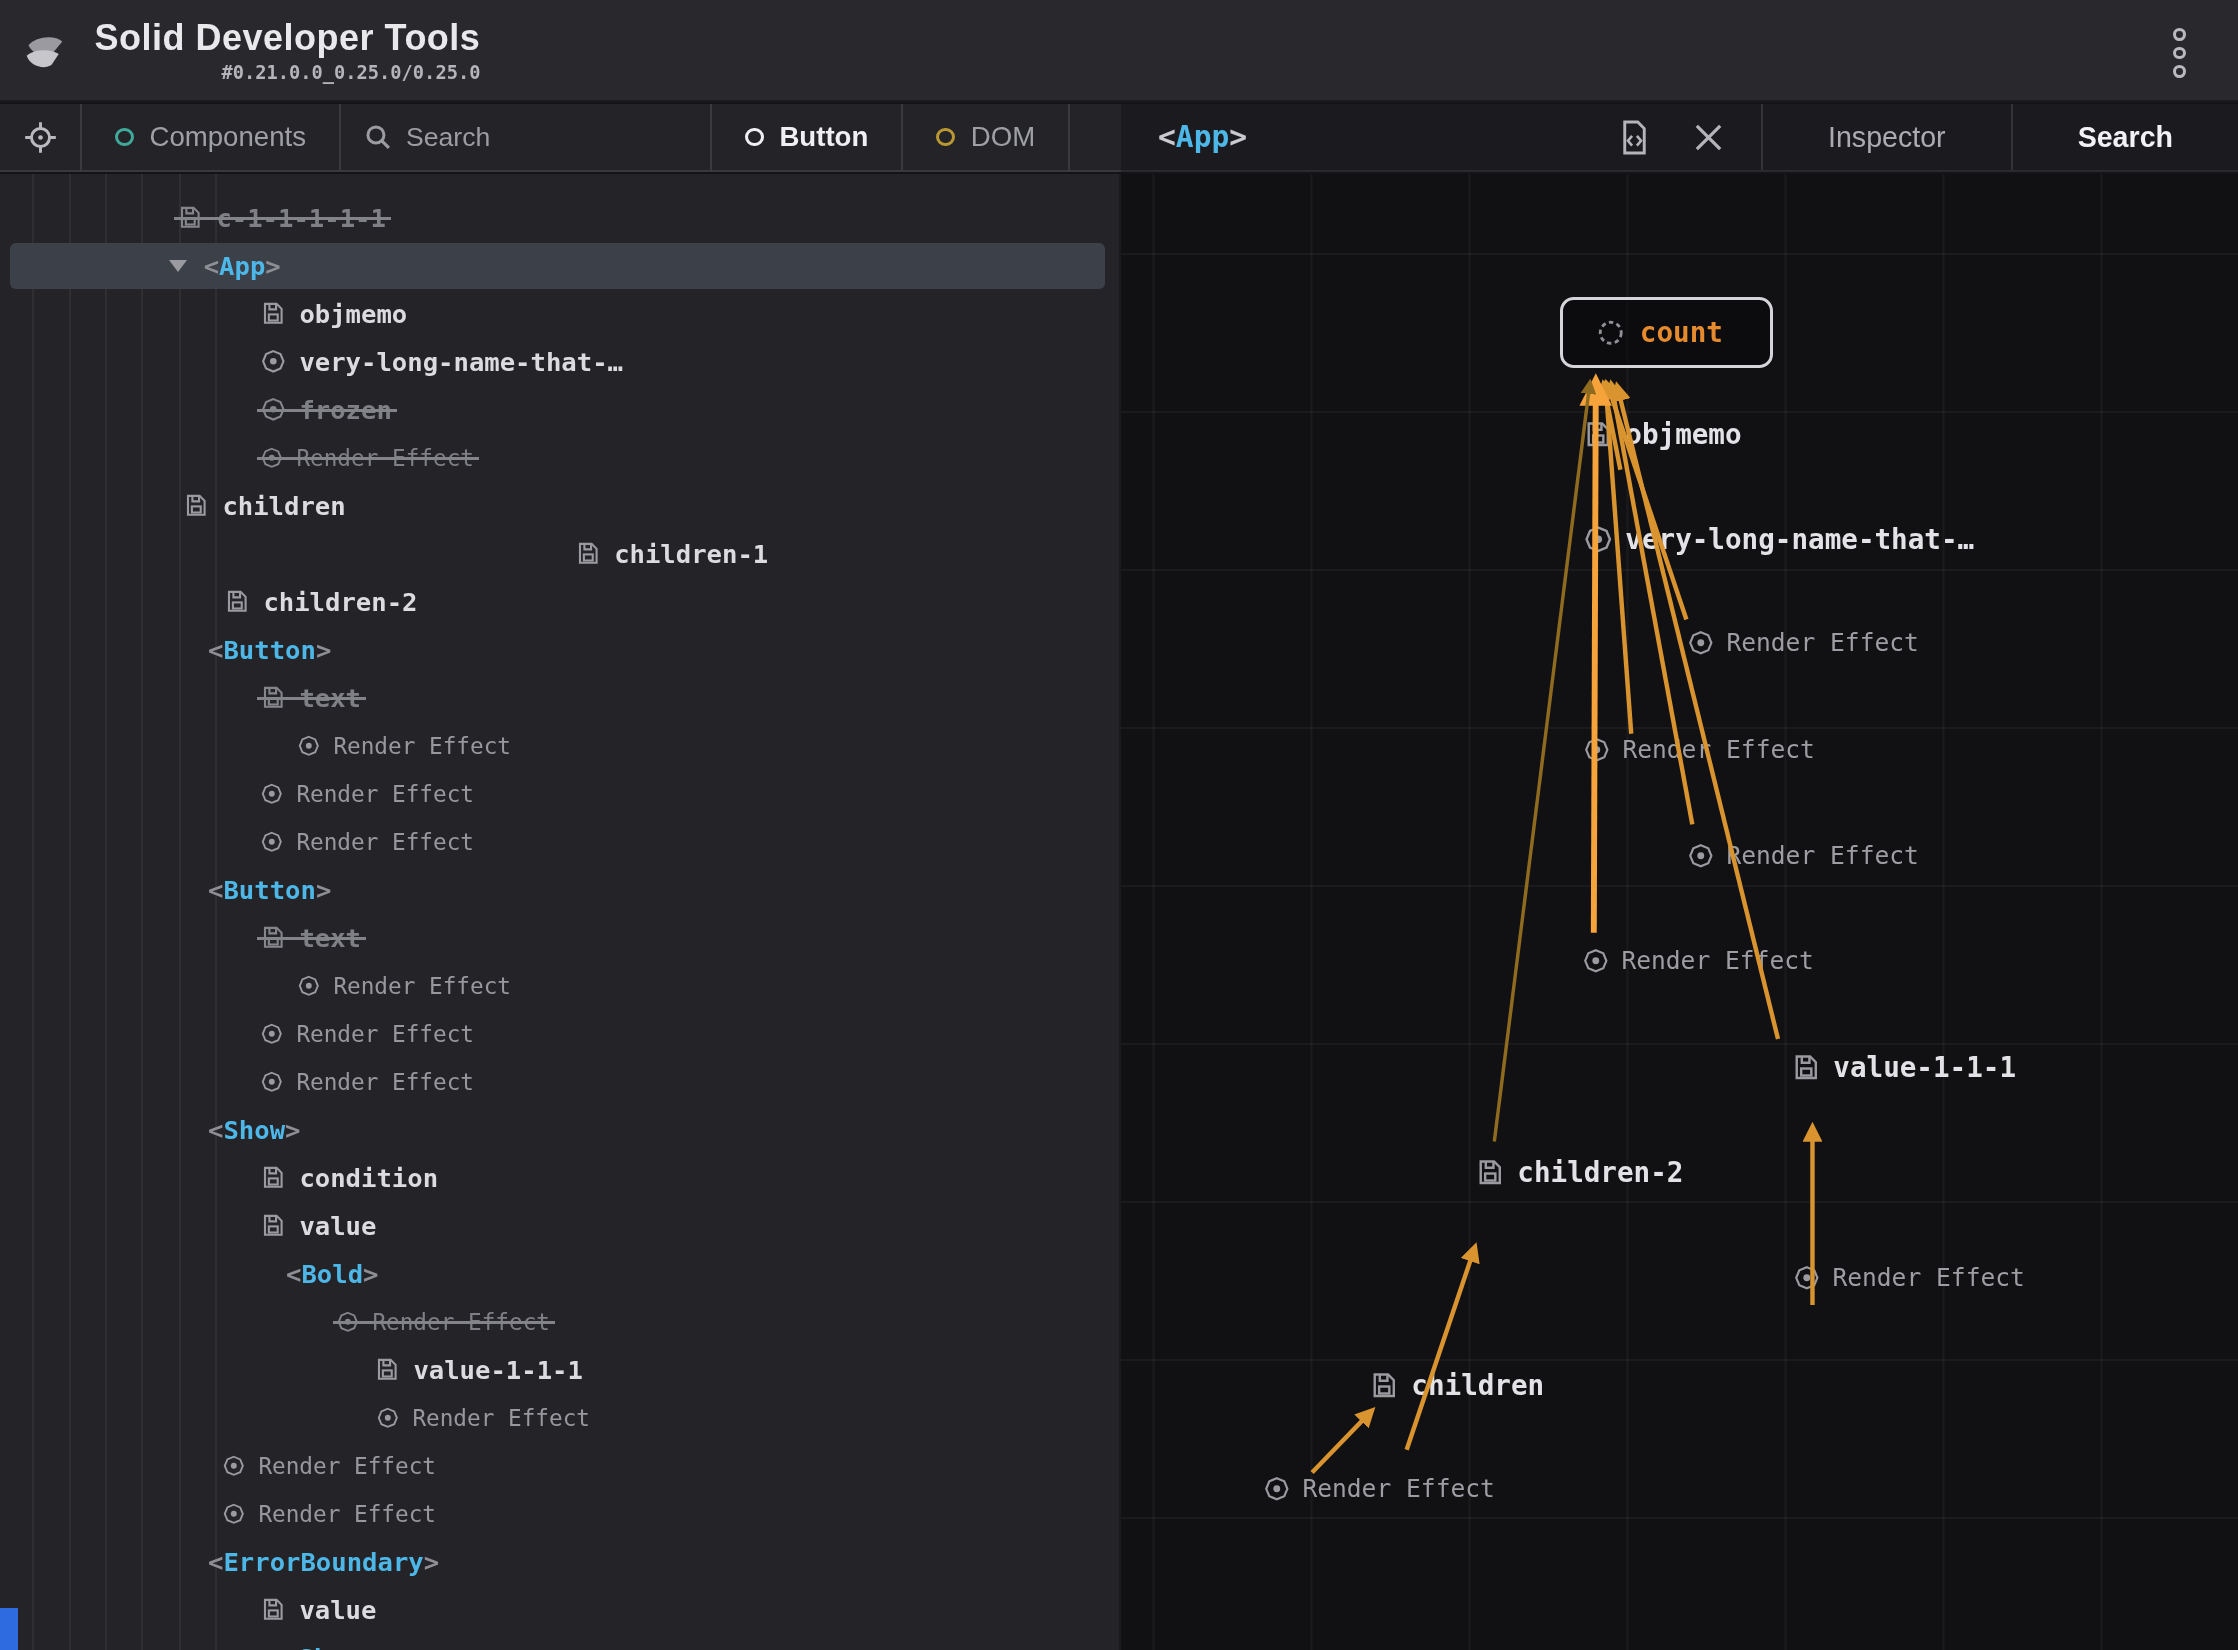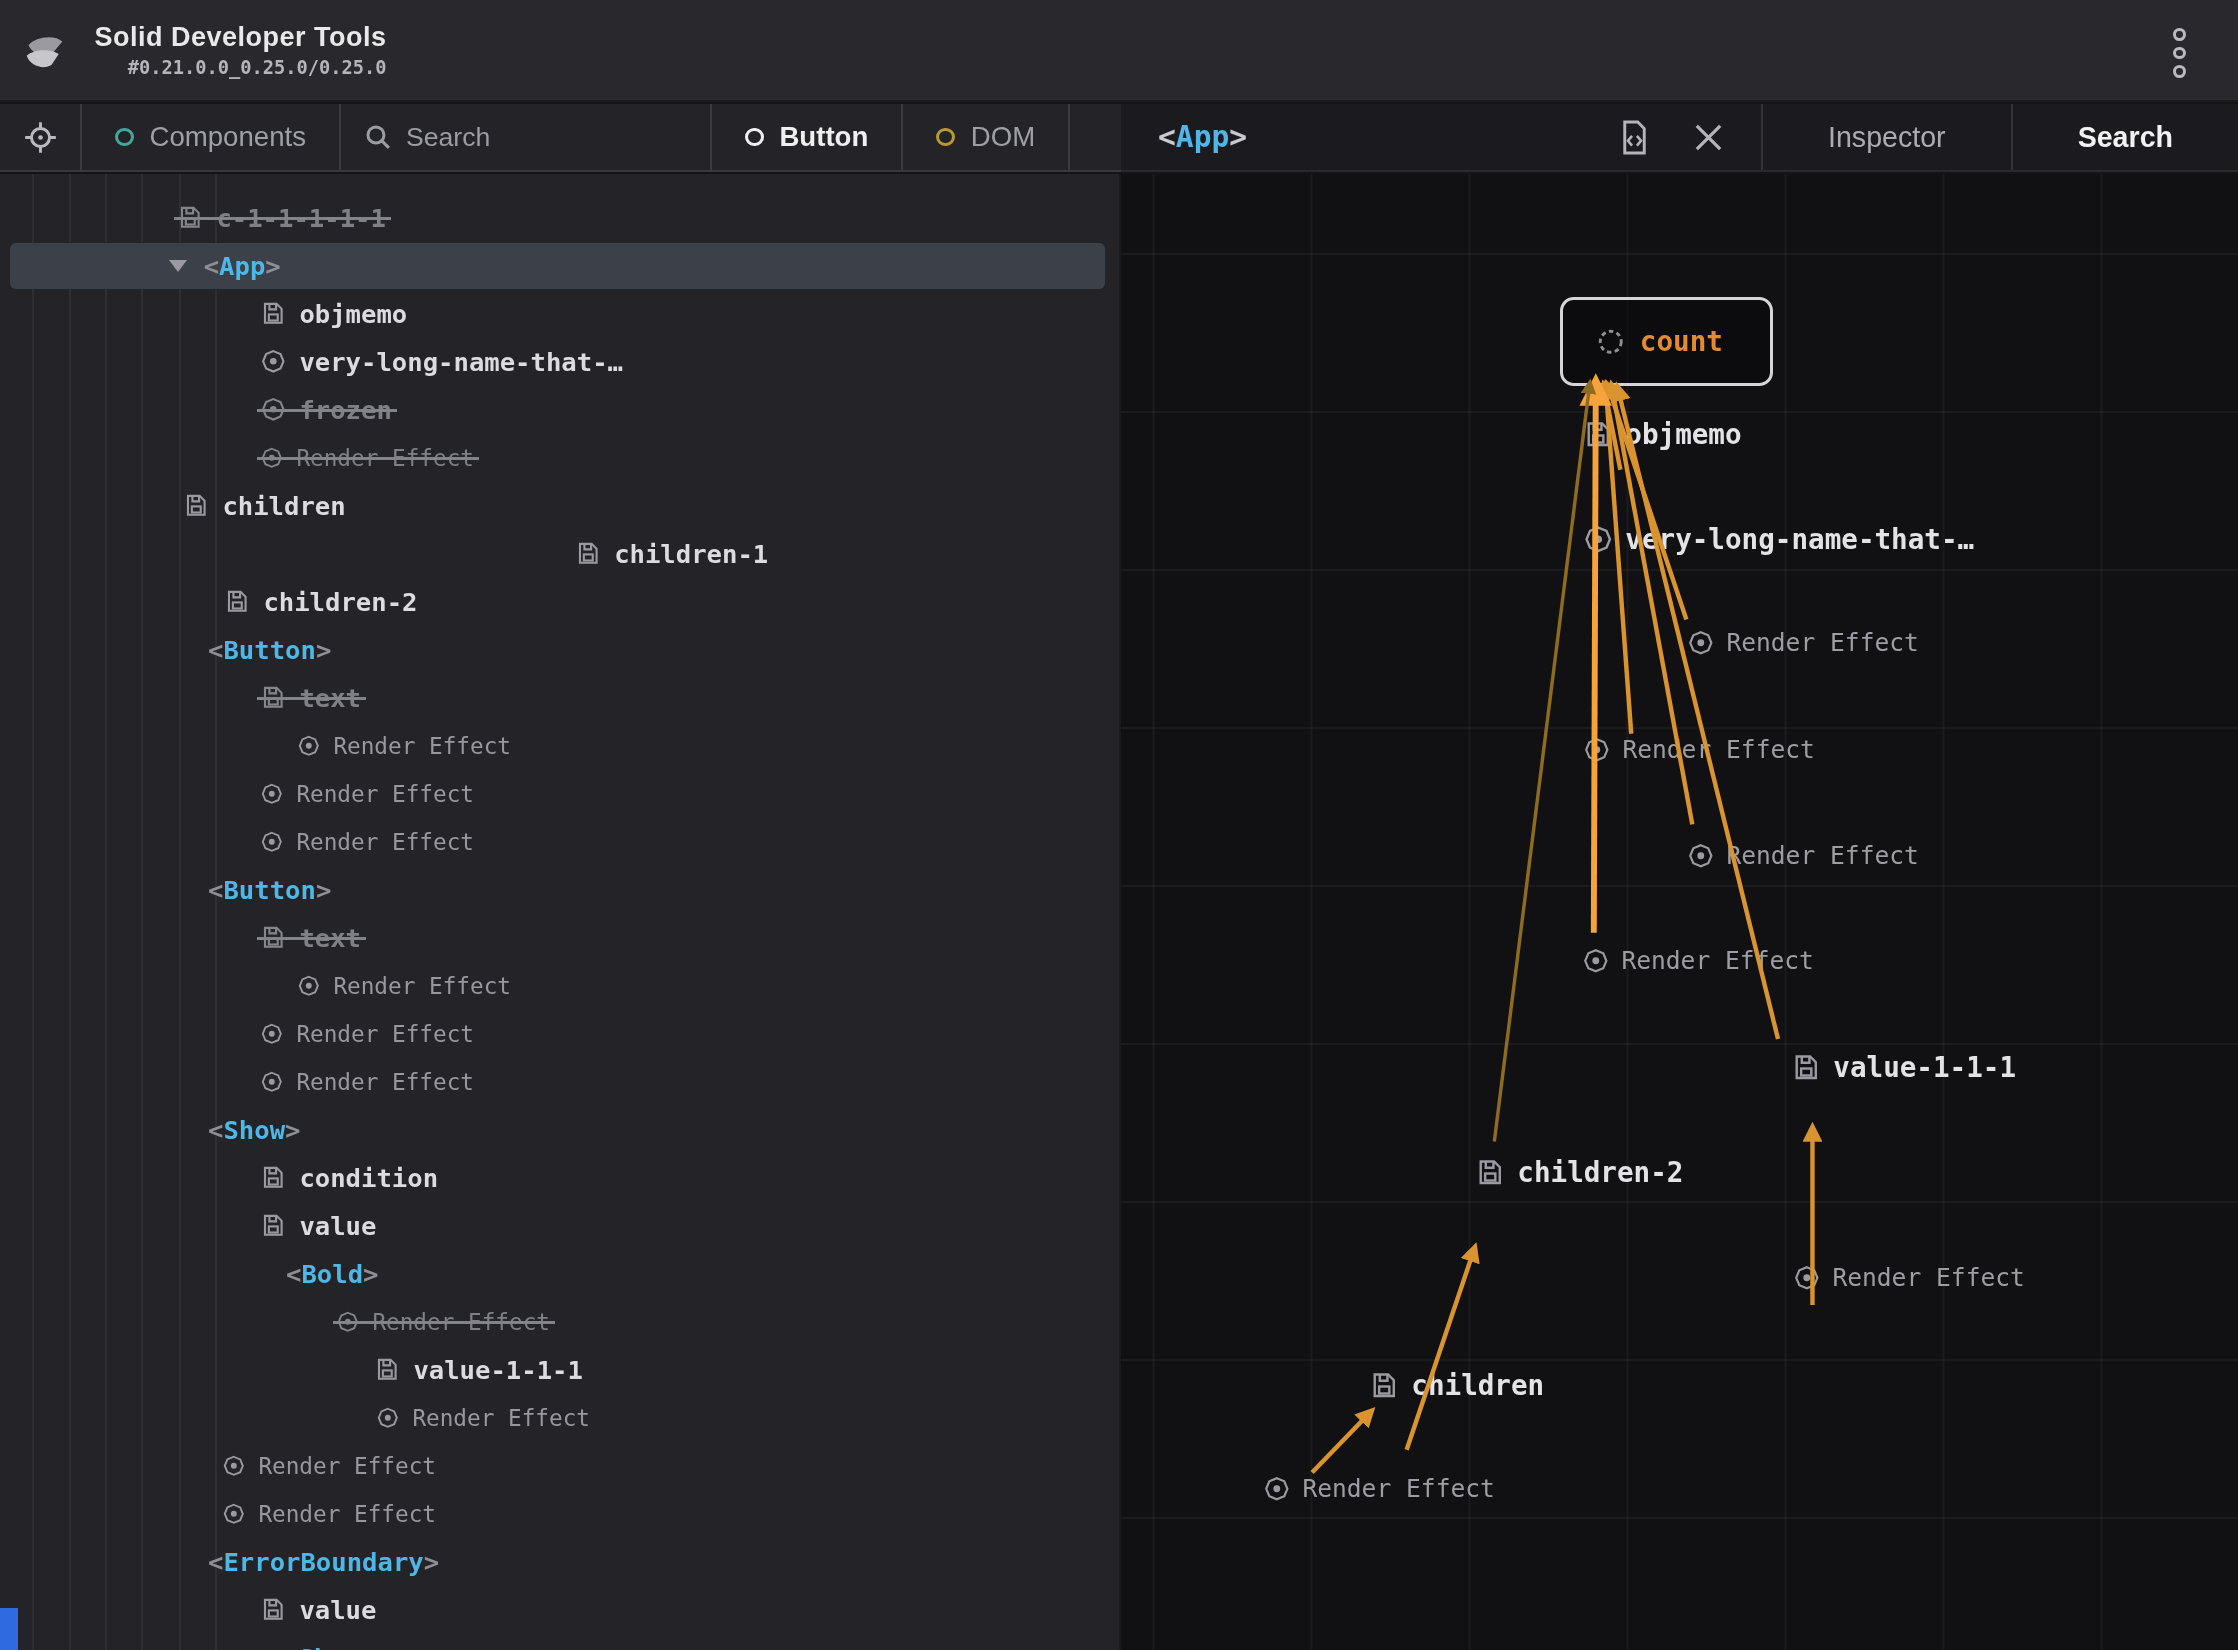--- a/index.html
+++ b/index.html
@@ -4,21 +4,21 @@
 <style>
   * { margin:0; padding:0; box-sizing:border-box; }
   html,body { width:2238px; height:1651px; overflow:hidden; background:#141416;
     font-family:"Liberation Sans", sans-serif; }
 
   
   #app-header { position:absolute; left:0; top:0; width:2238px; height:102px;
     background:#29292d; border-bottom:2px solid #1b1b1d; display:flex; align-items:center; }
   #logo { width:57px; height:57px; margin:0 21.7px 0 15.8px; flex:0 0 auto; }
   #title-block { display:flex; flex-direction:column; gap:3.9px; }
-  #app-title { color:#e9e9ec; font-size:27px; font-weight:bold; letter-spacing:0.5px; }
+  #app-title { color:#e9e9ec; font-size:36px; font-weight:bold; letter-spacing:0.5px; }
   #app-version { color:#b4b4ba; font-size:18.7px; font-family:"DejaVu Sans Mono", monospace; font-weight:bold;text-align:right; }
   #kebab { position:absolute; right:45px; top:25.6px; width:27.6px; height:55px; display:flex;
     flex-direction:column; align-items:center; justify-content:center; gap:5.9px; cursor:pointer; }
   #kebab span { width:12.8px; height:12.8px; border:3px solid #b9b9bf; border-radius:50%; }
 
   
   #toolbar { position:absolute; left:0; top:104px; width:2238px; height:68px;
     background:#242428; border-bottom:2px solid #39393d; display:flex; }
   .tb-cell { height:100%; display:flex; align-items:center; border-right:2px solid #3a3a3f; }
   #locator-btn { width:82px; justify-content:center; cursor:pointer; }
@@ -422,21 +422,21 @@
       <div class="trow" style="padding-left: 283px;">
         <span class="twrap">
           <span class="tlabel"><span class="cbr">&lt;</span><span class="cnm">Show</span><span class="cbr">&gt;</span></span>
         </span>
       </div>
     </div>
 </div>
 
 <div id="graph-panel">
   <div id="gnodes">
-      <div id="count-box" style="left: 439px; top: 123px; width: 213px; height: 89px;">
+      <div id="count-box" style="left: 439px; top: 123px; width: 213px; height: 71px;">
         <svg width="31.5" height="31.5" viewBox="0 0 24 24">
     <circle cx="12" cy="12" r="8" fill="none" stroke="#8f8f96" stroke-width="2.2" stroke-dasharray="3.4 2.6"></circle>
         </svg>
         <span class="glabel">count</span>
       </div>
       <div class="gnode" style="left: 462px; top: 244px;">
         <svg width="30.5" height="30.5" viewBox="0 0 24 24">
     <path d="M4.5 3.5h10.5l4.5 4.5v12.5H4.5z" fill="none" stroke="#9a9aa0" stroke-width="1.9"></path>
     <path d="M8.5 3.5v5h6v-5" fill="none" stroke="#9a9aa0" stroke-width="1.9"></path>
     <rect x="8" y="13" width="8" height="5.5" fill="none" stroke="#9a9aa0" stroke-width="1.9"></rect>

